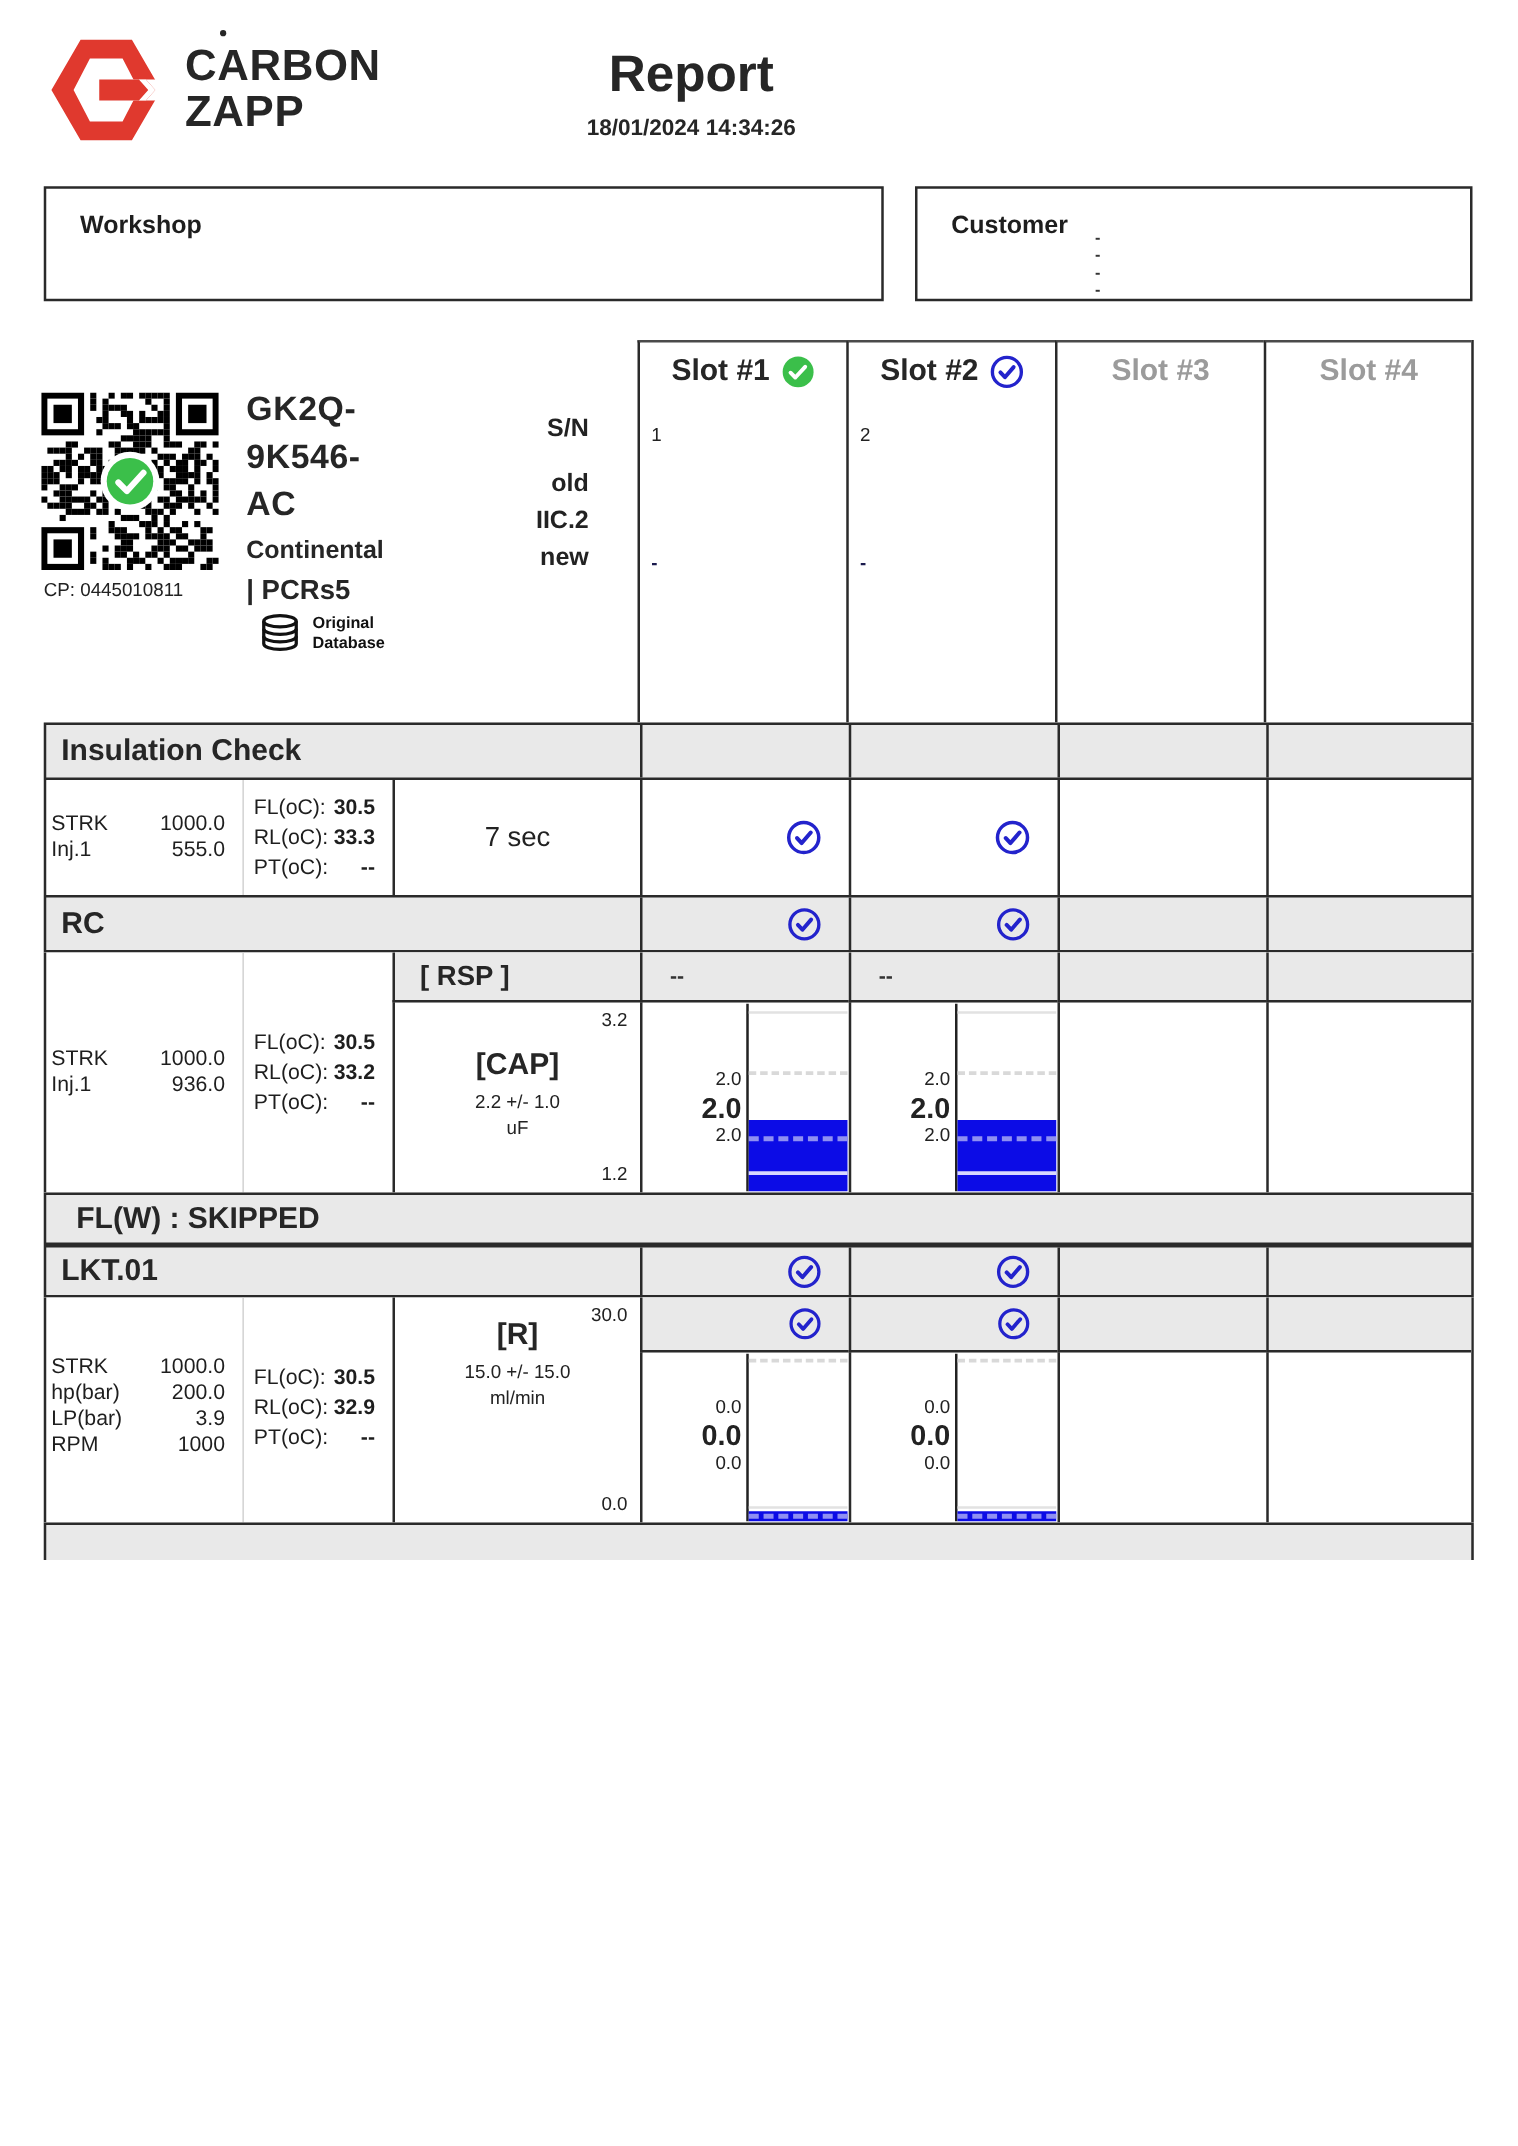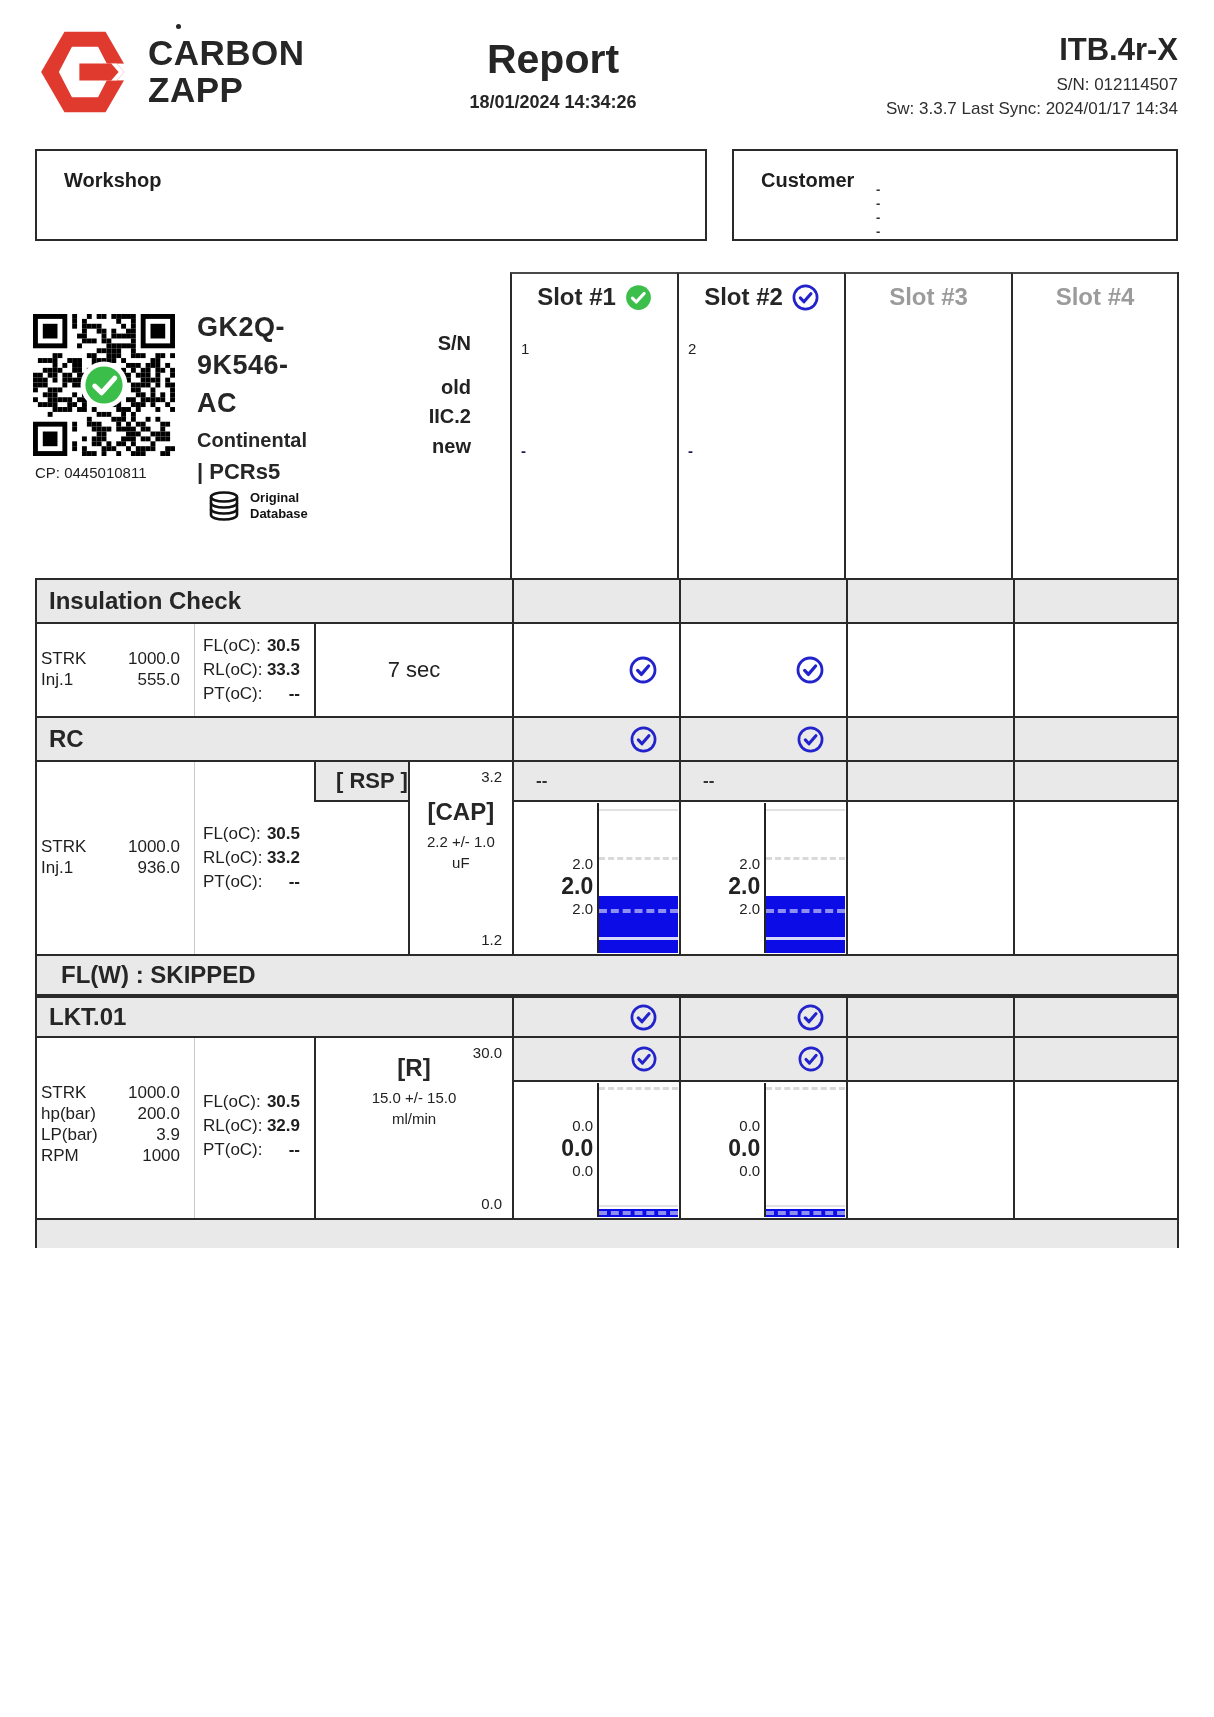--- a/index.html
+++ b/index.html
@@ -76,21 +76,21 @@
   .prow .pv{font-weight:normal}
   .temps{position:absolute;left:8px;right:14px}
   .trow{display:flex;justify-content:space-between;font-size:17px;line-height:24px}
   .trow .tv{font-weight:bold}
   .center-cell{display:flex;align-items:center;justify-content:center;height:100%;font-size:22px;color:#222}
 
   
   .block{border-left:2px solid var(--dark);border-right:2px solid var(--dark);background:#fff}
   .rc-block{height:192px}
   .lkt-block{height:180px}
-  .c3stack{width:198px;display:flex;flex-direction:row}
+  .c3stack{width:198px;display:flex;flex-direction:column}
   .sub-head{background:var(--gray);border-left:2px solid var(--dark);border-bottom:2px solid var(--dark);display:flex;align-items:center;padding-left:20px;font-size:22px;font-weight:bold;color:#262626}
   .rc-block .sub-head,.rc-block .sub-slot{height:40px}
   .lkt-block .sub-head,.lkt-block .sub-slot{height:44px}
   .spec-cell{flex:1;position:relative;border-left:2px solid var(--dark);text-align:center}
   .m-name{font-size:24px;font-weight:bold;color:#262626}
   .m-spec{font-size:15px;margin-top:7px;color:#222}
   .m-unit{font-size:15px;margin-top:4px;color:#222}
   .rc-block .m-name{margin-top:36px}
   .lkt-block .m-name{margin-top:16px}
   .scale{position:absolute;right:10px;font-size:15px;color:#222}
@@ -133,25 +133,20 @@
     <div>CARBON</div>
     <div>ZAPP</div>
   </div>
   <div class="brand-dot"></div>
 
   <div class="title-wrap">
     <div class="report-title">Report</div>
     <div class="report-datetime">18/01/2024 14:34:26</div>
   </div>
 
-  <div class="device-block">
-    <div class="device-name">ITB.4r-X</div>
-    <div class="device-serial">S/N: 012114507</div>
-    <div class="device-sw">Sw: 3.3.7 Last Sync: 2024/01/17 14:34</div>
-  </div>
 
   <div class="box workshop">
     <div class="box-label">Workshop</div>
   </div>
   <div class="box customer">
     <div class="box-label">Customer</div>
     <div class="dash-col">
       <div>-</div>
       <div>-</div>
       <div>-</div>

